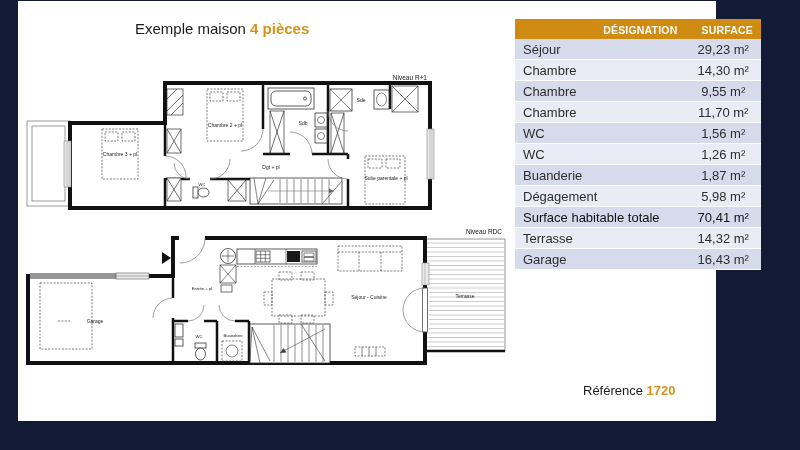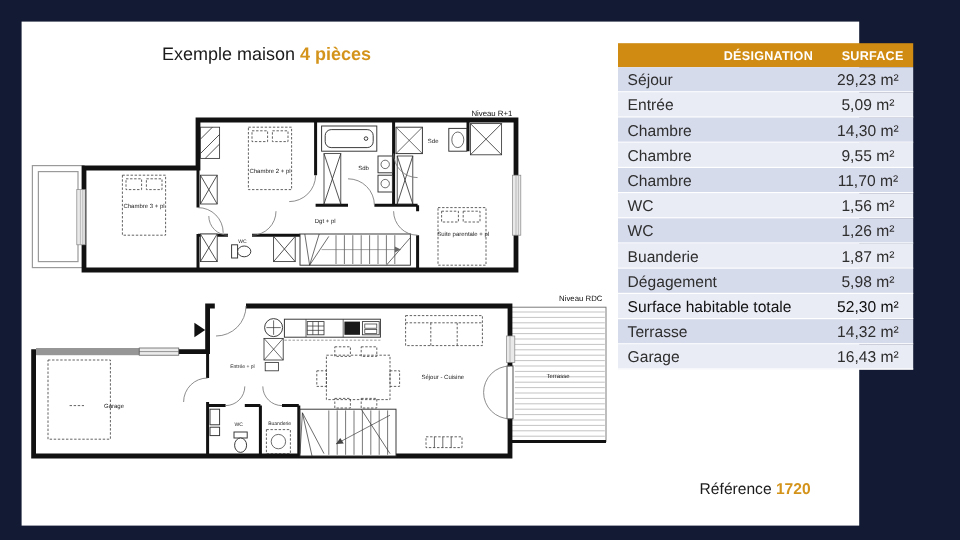--- a/index.html
+++ b/index.html
@@ -5,21 +5,21 @@
   :root{
     --navy:#131B34;
     --accent:#D4941C;
     --header-bg:#CF8B12;
     --row-dark:#D6DBEC;
     --row-light:#E9EBF5;
   }
   *{margin:0;padding:0;box-sizing:border-box}
   html,body{width:800px;height:450px;overflow:hidden;font-family:"Liberation Sans",sans-serif}
   body{background:var(--navy);position:relative}
-  .content{position:absolute;left:18px;top:18px;width:698px;height:420px;background:#fff}
+  .content{position:absolute;left:18px;top:1px;width:698px;height:420px;background:#fff}
 
   .page-title{position:absolute;left:117px;top:19px;font-size:15px;color:#1b1b1b}
   .accent{color:var(--accent);font-weight:bold}
 
   .reference{position:absolute;left:565px;top:382px;font-size:13px;color:#1b1b1b}
 
   table.surfaces{position:absolute;left:497px;top:18px;width:246px;border-collapse:separate;border-spacing:0}
   table.surfaces th{background:var(--header-bg);color:#fff;font-size:10.5px;font-weight:bold;padding:4.5px 8px 3.5px;letter-spacing:.2px}
   table.surfaces th.h-des{text-align:right}
   table.surfaces th.h-sur{text-align:right}
@@ -360,24 +360,20 @@
         <th class="h-des">DÉSIGNATION</th>
         <th class="h-sur">SURFACE</th>
       </tr>
     </thead>
     <tbody>
         <tr>
           <td class="lbl">Séjour</td>
           <td class="val">29,23 m²</td>
         </tr>
         <tr>
-          <td class="lbl">Entrée</td>
-          <td class="val">5,09 m²</td>
-        </tr>
-        <tr>
           <td class="lbl">Chambre</td>
           <td class="val">14,30 m²</td>
         </tr>
         <tr>
           <td class="lbl">Chambre</td>
           <td class="val">9,55 m²</td>
         </tr>
         <tr>
           <td class="lbl">Chambre</td>
           <td class="val">11,70 m²</td>
@@ -393,21 +389,21 @@
         <tr>
           <td class="lbl">Buanderie</td>
           <td class="val">1,87 m²</td>
         </tr>
         <tr>
           <td class="lbl">Dégagement</td>
           <td class="val">5,98 m²</td>
         </tr>
         <tr class="total">
           <td class="lbl">Surface habitable totale</td>
-          <td class="val">52,30 m²</td>
+          <td class="val">70,41 m²</td>
         </tr>
         <tr>
           <td class="lbl">Terrasse</td>
           <td class="val">14,32 m²</td>
         </tr>
         <tr>
           <td class="lbl">Garage</td>
           <td class="val">16,43 m²</td>
         </tr>
       </tbody>

